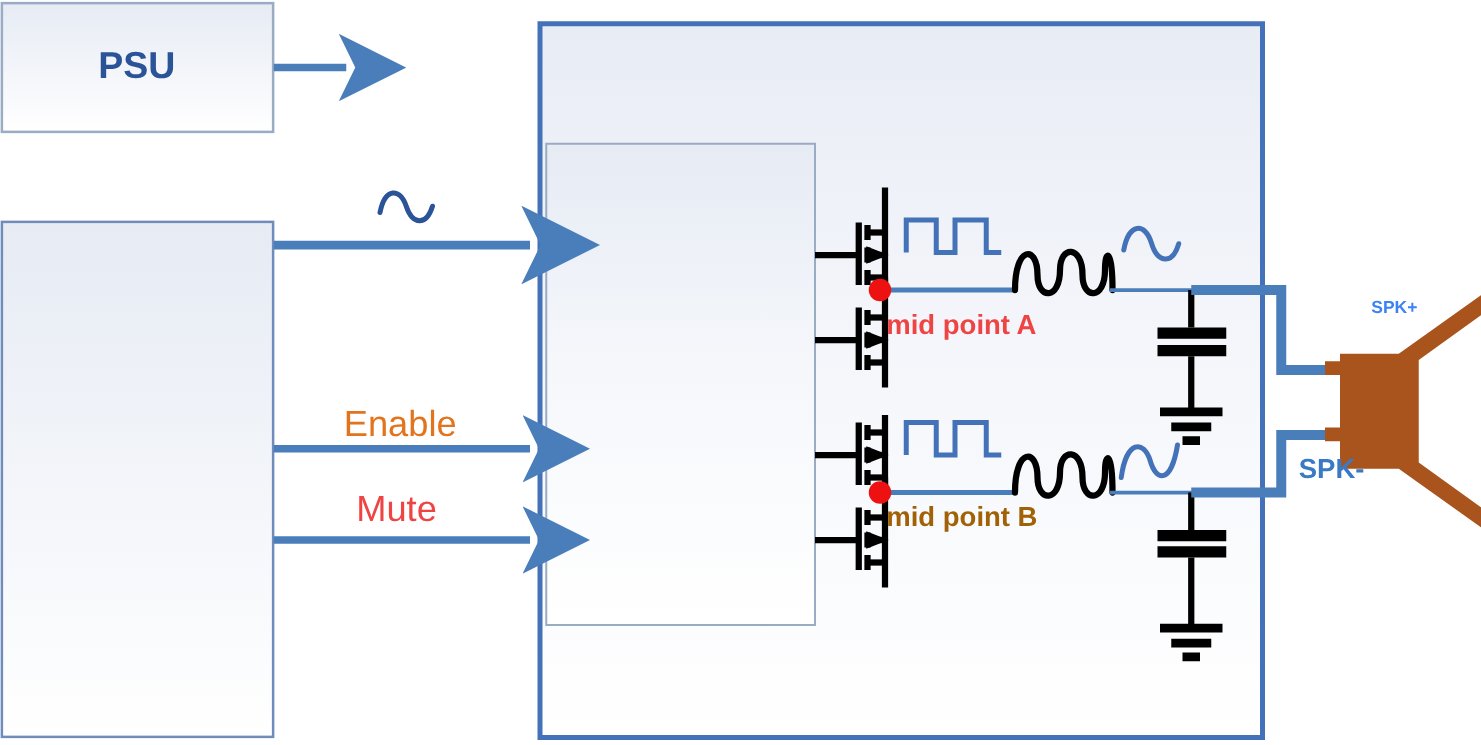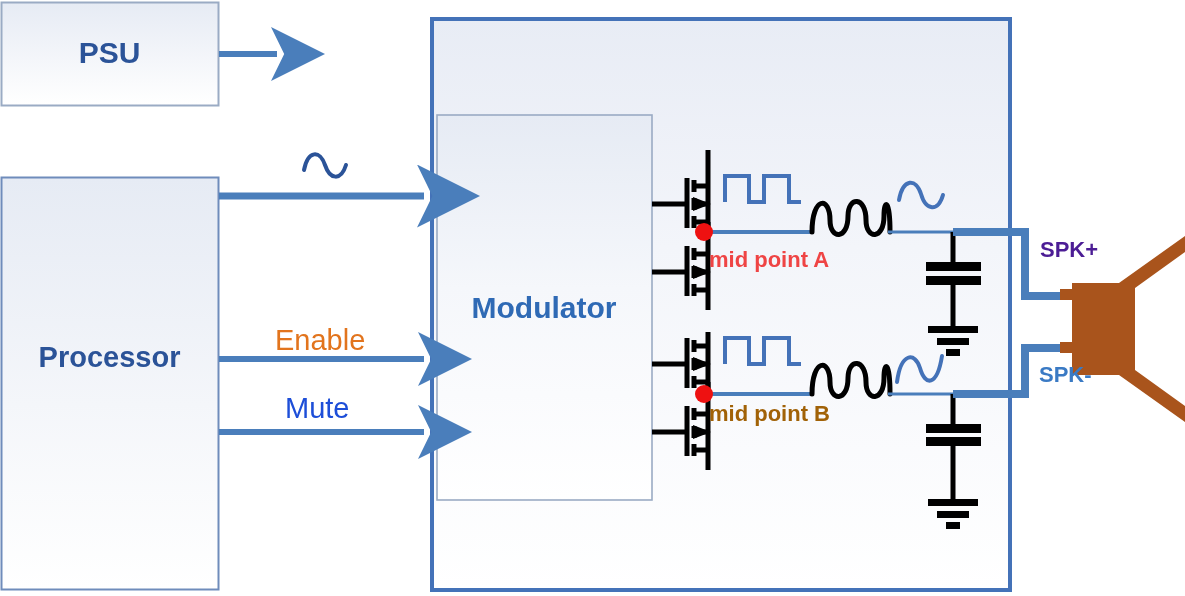--- a/index.html
+++ b/index.html
@@ -6,24 +6,24 @@
   body{width:1185px;height:596px;position:relative;overflow:hidden;
        font-family:"Liberation Sans","DejaVu Sans",sans-serif;}
   .stage{position:absolute;left:0;top:0;width:1185px;height:596px;}
   svg.layer{position:absolute;left:0;top:0;width:1185px;height:596px;}
   .lbl{position:absolute;white-space:nowrap;font-weight:bold;line-height:1.12;}
   .lbl-psu{left:0px;top:36px;width:219px;text-align:center;font-size:30px;color:#2b5398;}
   .lbl-ap{left:0px;top:341px;width:219px;text-align:center;font-size:29px;color:#2b5398;}
   .lbl-amp{left:432px;top:55px;width:580px;text-align:center;font-size:29px;color:#2f6ab5;}
   .lbl-mod{left:434px;top:291px;width:220px;text-align:center;font-size:30px;color:#2f6ab5;}
   .lbl-enable{left:275px;top:324px;font-size:29px;color:#e2741d;font-weight:normal;}
-  .lbl-mute{left:285px;top:392px;font-size:29px;color:#1d4ed8;font-weight:normal;}
+  .lbl-mute{left:285px;top:392px;font-size:29px;color:#ef4444;font-weight:normal;}
   .lbl-mpa{left:709px;top:248px;font-size:22px;color:#ef4444;}
   .lbl-mpb{left:709px;top:402px;font-size:22px;color:#a16207;}
-  .lbl-spkp{left:1040px;top:238px;font-size:22px;color:#4c1d95;}
+  .lbl-spkp{left:1097px;top:238px;font-size:14px;color:#3b82f6;}
   .lbl-spkm{left:1039px;top:363px;font-size:22px;color:#3a7ac4;}
 </style>
 </head>
 <body>
 
 <div class="stage">
 
   <svg class="layer" viewBox="0 0 1185 596">
     <defs>
       <linearGradient id="gradBox" x1="0" y1="0" x2="0" y2="1">
@@ -166,24 +166,22 @@
       <path d="M1119,283 L1185,236 L1185,252 L1135,288 L1135,370 L1185,406 L1185,422 L1119,375 Z" fill="#a9541c"></path>
       <rect x="1060" y="289" width="16" height="11" fill="#a9541c"></rect>
       <rect x="1060" y="342" width="16" height="11" fill="#a9541c"></rect>
     </g>
 
   </svg>
 
   <div class="lbl lbl-psu">PSU</div>
 
   <div class="lbl lbl-ap">
-    <div>Processor</div>
   </div>
 
-  <div class="lbl lbl-mod">Modulator</div>
 
   <div class="lbl lbl-enable">Enable</div>
   <div class="lbl lbl-mute">Mute</div>
 
   <div class="lbl lbl-mpa">mid point A</div>
   <div class="lbl lbl-mpb">mid point B</div>
 
   <div class="lbl lbl-spkp">SPK+</div>
   <div class="lbl lbl-spkm">SPK-</div>
 

